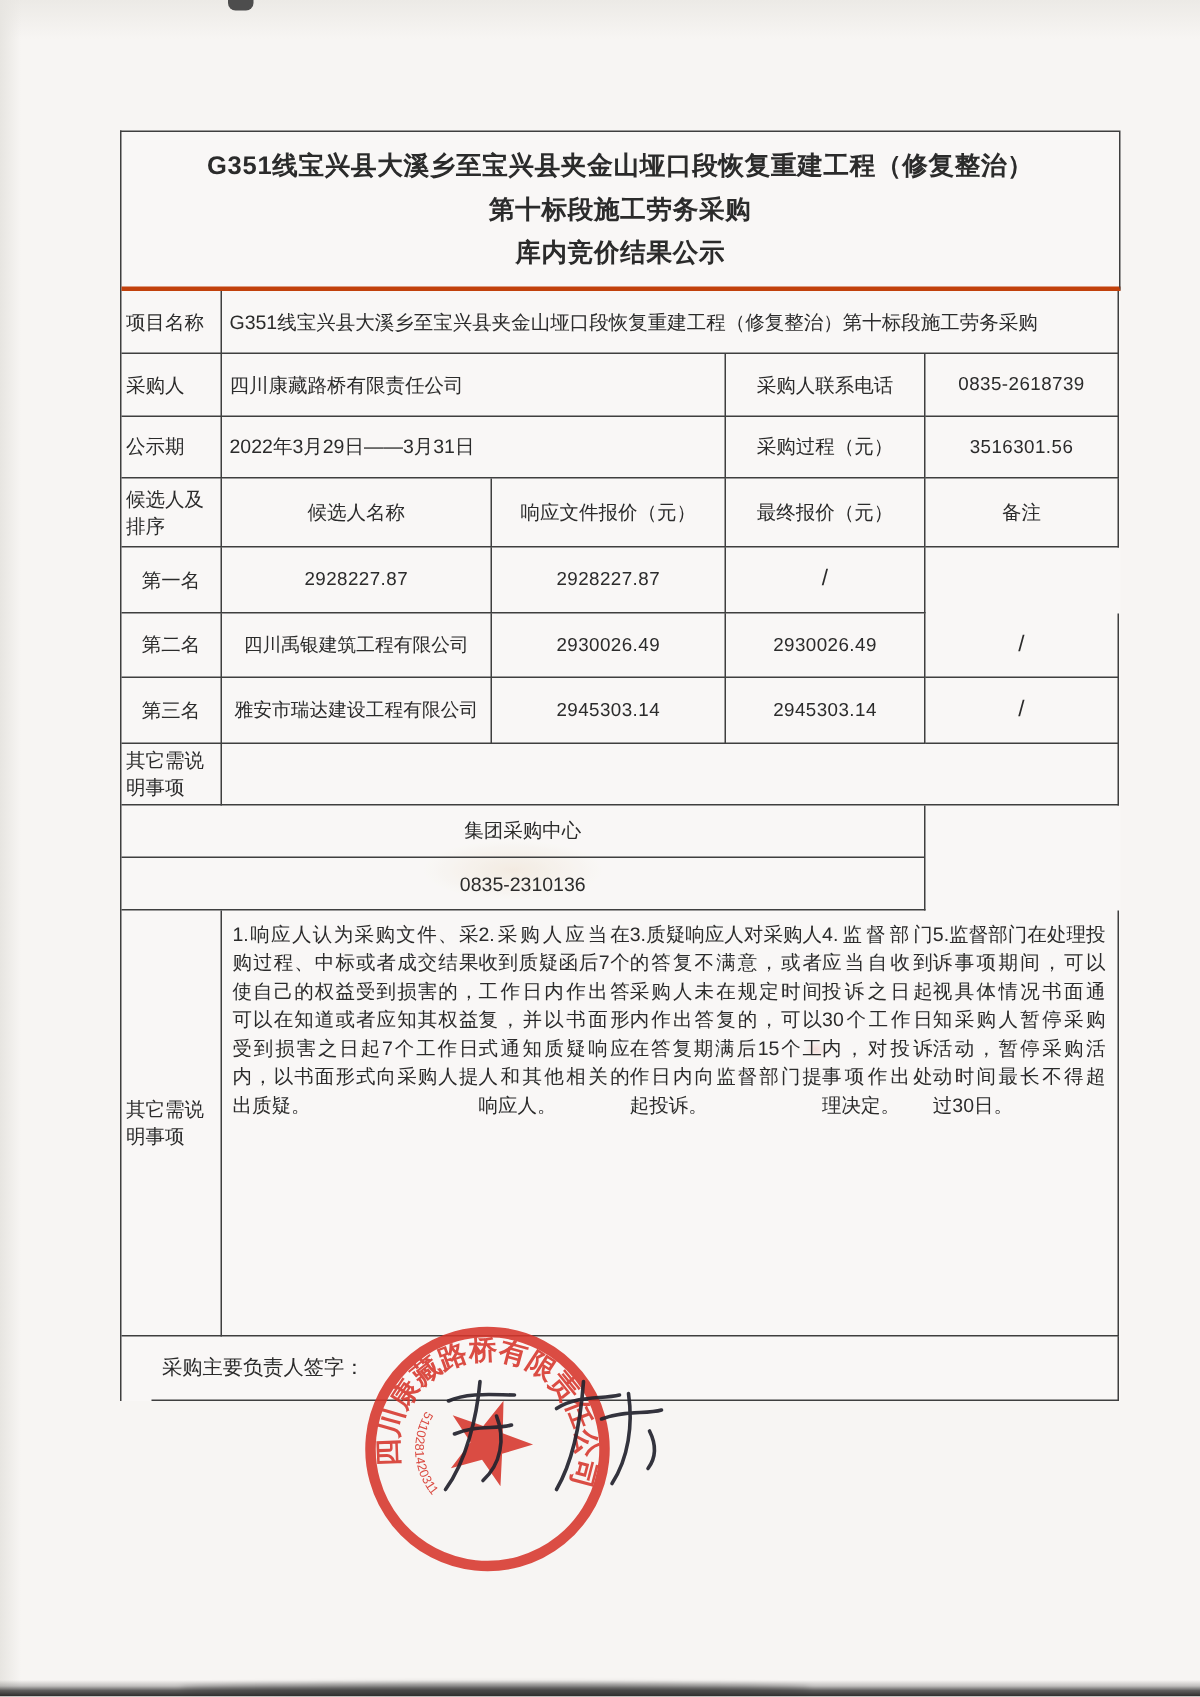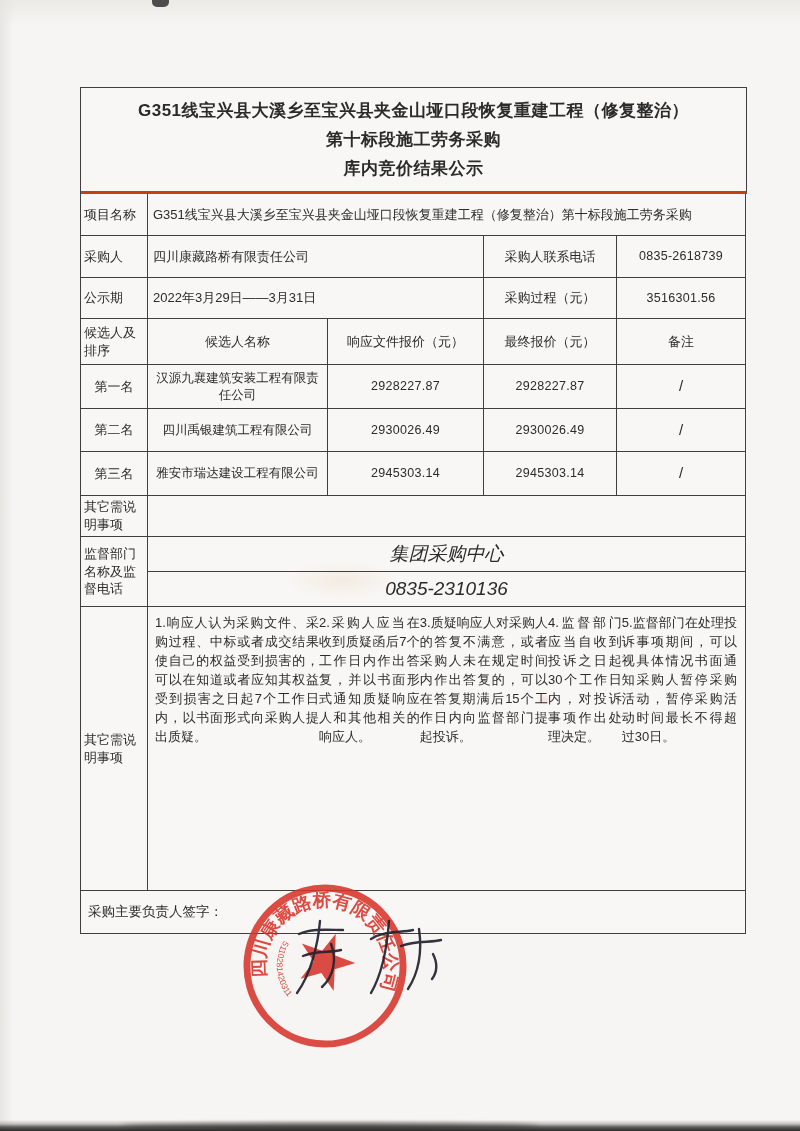--- a/index.html
+++ b/index.html
@@ -42,25 +42,25 @@
   .val{padding:2px 5px;justify-content:flex-start;}
   .ctr{justify-content:center;text-align:center;padding:2px 3px;}
   .title-block{border-right:1px solid #3f3f3f;border-bottom:3px solid #c2410c;box-sizing:border-box;
     display:flex;flex-direction:column;justify-content:center;align-items:center;
     font-size:17px;font-weight:700;line-height:29px;letter-spacing:.5px;text-align:center;padding:2px 8px;}
   .name-cell{font-size:12.5px;}
   .num{font-size:12.5px;letter-spacing:.3px;}
   .slash{font-size:15px;}
   .sup-wrap{border-right:1px solid #3f3f3f;border-bottom:1px solid #3f3f3f;box-sizing:border-box;
     display:flex;flex-direction:column;grid-column:span 4;}
-  .sup-sub{flex:1;display:flex;align-items:center;justify-content:center;font-size:19px;font-style:italic;}
+  .sup-sub{flex:1;display:flex;align-items:center;justify-content:center;font-size:13px;}
   .sup-sub:first-child{border-bottom:1px solid #3f3f3f;}
   .obj-cell{flex-direction:row;justify-content:center;align-items:flex-start;padding:6px 8px 6px 7px;}
   .obj-cell p{margin:0;font-size:13px;line-height:19px;text-align:justify;}
-  .sig-cell{padding-left:7px;font-size:13.5px;}
+  .sig-cell{padding-left:7px;font-size:13.5px;margin-left:20px;}
 
   
   .overlay{position:absolute;left:0;top:0;width:800px;height:1131px;pointer-events:none;}
 </style>
 </head>
 <body>
 
 <div class="paper-shade-top"></div>
 <div class="paper-shade-left"></div>
 <div class="scan-notch"></div>
@@ -98,21 +98,20 @@
   <div class="row h46">
     <div class="cell lab h46">候选人及排序</div>
     <div class="cell ctr h46">候选人名称</div>
     <div class="cell ctr h46">响应文件报价（元）</div>
     <div class="cell ctr h46">最终报价（元）</div>
     <div class="cell ctr h46">备注</div>
   </div>
 
   <div class="row h44">
     <div class="cell ctr h44">第一名</div>
-    <div class="cell ctr name-cell h44">汉源九襄建筑安装工程有限责任公司</div>
     <div class="cell ctr num h44">2928227.87</div>
     <div class="cell ctr num h44">2928227.87</div>
     <div class="cell ctr slash h44">/</div>
   </div>
   <div class="row h43">
     <div class="cell ctr h43">第二名</div>
     <div class="cell ctr name-cell h43">四川禹银建筑工程有限公司</div>
     <div class="cell ctr num h43">2930026.49</div>
     <div class="cell ctr num h43">2930026.49</div>
     <div class="cell ctr slash h43">/</div>
@@ -124,21 +123,20 @@
     <div class="cell ctr num h44">2945303.14</div>
     <div class="cell ctr slash h44">/</div>
   </div>
 
   <div class="row h41">
     <div class="cell lab h41">其它需说明事项</div>
     <div class="cell val span4 h41"></div>
   </div>
 
   <div class="row h70">
-    <div class="cell lab h70">监督部门名称及监督电话</div>
     <div class="sup-wrap h70">
       <div class="sup-sub">集团采购中心</div>
       <div class="sup-sub">0835-2310136</div>
     </div>
   </div>
 
   <div class="row h284">
     <div class="cell lab h284">其它需说明事项</div>
     <div class="cell obj-cell span4 h284">
       <p>1.响应人认为采购文件、采购过程、中标或者成交结果使自己的权益受到损害的，可以在知道或者应知其权益受到损害之日起7个工作日内，以书面形式向采购人提出质疑。</p>

